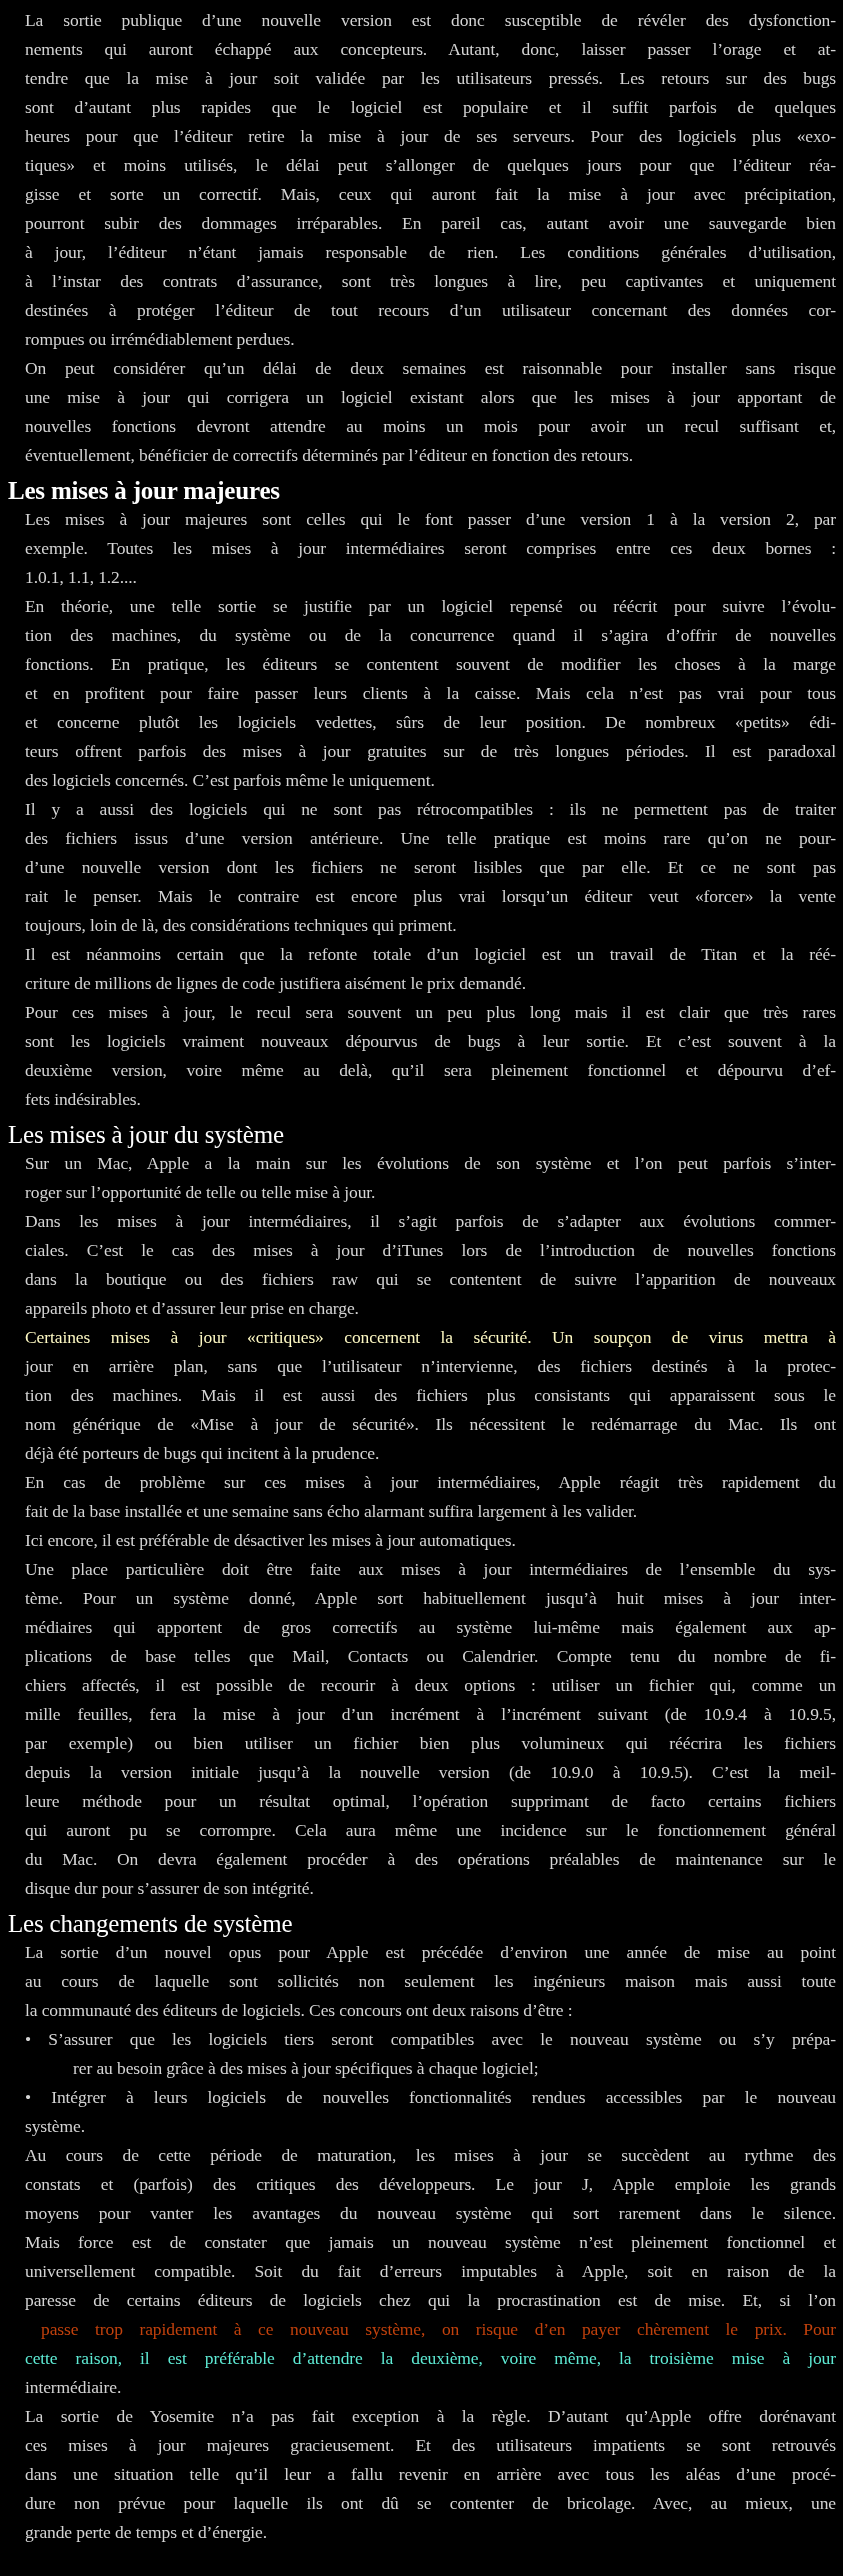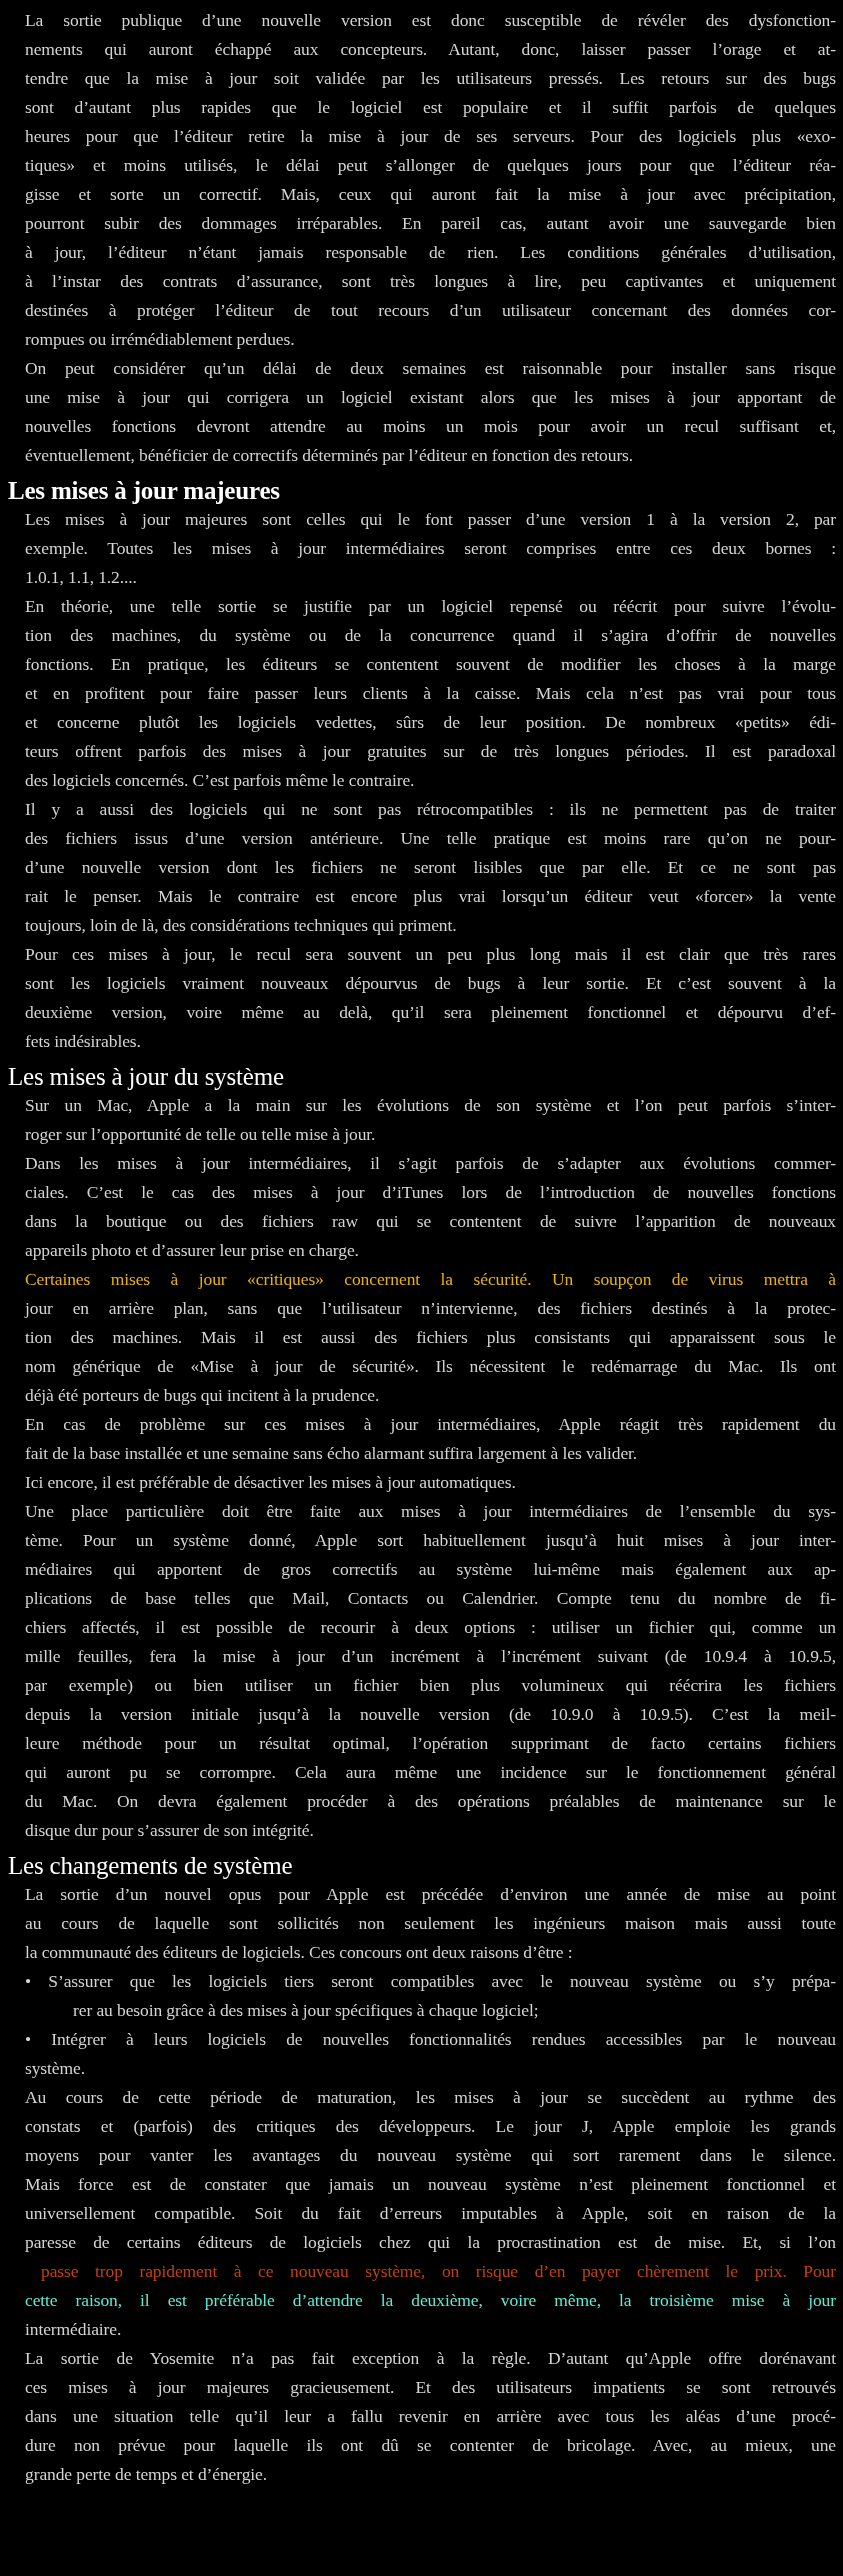--- a/index.html
+++ b/index.html
@@ -82,28 +82,32 @@
         <div class="line" style="color: rgb(212, 212, 212);">exemple. Toutes les mises à jour intermédiaires seront comprises entre ces deux bornes :</div>
         <div class="line last" style="color: rgb(212, 212, 212);">1.0.1, 1.1, 1.2....</div>
       </div>
       <div class="para">
         <div class="line" style="color: rgb(212, 212, 212);">En théorie, une telle sortie se justifie par un logiciel repensé ou réécrit pour suivre l’évolu-</div>
         <div class="line" style="color: rgb(212, 212, 212);">tion des machines, du système ou de la concurrence quand il s’agira d’offrir de nouvelles</div>
         <div class="line" style="color: rgb(212, 212, 212);">fonctions. En pratique, les éditeurs se contentent souvent de modifier les choses à la marge</div>
         <div class="line" style="color: rgb(212, 212, 212);">et en profitent pour faire passer leurs clients à la caisse. Mais cela n’est pas vrai pour tous</div>
         <div class="line" style="color: rgb(212, 212, 212);">et concerne plutôt les logiciels vedettes, sûrs de leur position. De nombreux «petits» édi-</div>
         <div class="line" style="color: rgb(212, 212, 212);">teurs offrent parfois des mises à jour gratuites sur de très longues périodes. Il est paradoxal</div>
-        <div class="line last" style="color: rgb(212, 212, 212);">des logiciels concernés. C’est parfois même le contraire.</div>
+        <div class="line last" style="color: rgb(212, 212, 212);">des logiciels concernés. C’est parfois même le uniquement.</div>
       </div>
       <div class="para">
         <div class="line" style="color: rgb(212, 212, 212);">Il y a aussi des logiciels qui ne sont pas rétrocompatibles : ils ne permettent pas de traiter</div>
         <div class="line" style="color: rgb(212, 212, 212);">des fichiers issus d’une version antérieure. Une telle pratique est moins rare qu’on ne pour-</div>
         <div class="line" style="color: rgb(212, 212, 212);">d’une nouvelle version dont les fichiers ne seront lisibles que par elle. Et ce ne sont pas</div>
         <div class="line" style="color: rgb(212, 212, 212);">rait le penser. Mais le contraire est encore plus vrai lorsqu’un éditeur veut «forcer» la vente</div>
         <div class="line last" style="color: rgb(212, 212, 212);">toujours, loin de là, des considérations techniques qui priment.</div>
+      </div>
+      <div class="para">
+        <div class="line" style="color: rgb(212, 212, 212);">Il est néanmoins certain que la refonte totale d’un logiciel est un travail de Titan et la réé-</div>
+        <div class="line last" style="color: rgb(212, 212, 212);">criture de millions de lignes de code justifiera aisément le prix demandé.</div>
       </div>
       <div class="para">
         <div class="line" style="color: rgb(212, 212, 212);">Pour ces mises à jour, le recul sera souvent un peu plus long mais il est clair que très rares</div>
         <div class="line" style="color: rgb(212, 212, 212);">sont les logiciels vraiment nouveaux dépourvus de bugs à leur sortie. Et c’est souvent à la</div>
         <div class="line" style="color: rgb(212, 212, 212);">deuxième version, voire même au delà, qu’il sera pleinement fonctionnel et dépourvu d’ef-</div>
         <div class="line last" style="color: rgb(212, 212, 212);">fets indésirables.</div>
       </div>
     </section>
     <section>
       <h2 class="section-heading" style="color: rgb(255, 255, 255);">Les mises à jour du système</h2>
@@ -111,21 +115,21 @@
         <div class="line" style="color: rgb(212, 212, 212);">Sur un Mac, Apple a la main sur les évolutions de son système et l’on peut parfois s’inter-</div>
         <div class="line last" style="color: rgb(212, 212, 212);">roger sur l’opportunité de telle ou telle mise à jour.</div>
       </div>
       <div class="para">
         <div class="line" style="color: rgb(212, 212, 212);">Dans les mises à jour intermédiaires, il s’agit parfois de s’adapter aux évolutions commer-</div>
         <div class="line" style="color: rgb(212, 212, 212);">ciales. C’est le cas des mises à jour d’iTunes lors de l’introduction de nouvelles fonctions</div>
         <div class="line" style="color: rgb(212, 212, 212);">dans la boutique ou des fichiers raw qui se contentent de suivre l’apparition de nouveaux</div>
         <div class="line last" style="color: rgb(212, 212, 212);">appareils photo et d’assurer leur prise en charge.</div>
       </div>
       <div class="para">
-        <div class="line" style="color: #eab308;">Certaines mises à jour «critiques» concernent la sécurité. Un soupçon de virus mettra à</div>
+        <div class="line" style="color: #fef9c3;">Certaines mises à jour «critiques» concernent la sécurité. Un soupçon de virus mettra à</div>
         <div class="line" style="color: rgb(212, 212, 212);">jour en arrière plan, sans que l’utilisateur n’intervienne, des fichiers destinés à la protec-</div>
         <div class="line" style="color: rgb(212, 212, 212);">tion des machines. Mais il est aussi des fichiers plus consistants qui apparaissent sous le</div>
         <div class="line" style="color: rgb(212, 212, 212);">nom générique de «Mise à jour de sécurité». Ils nécessitent le redémarrage du Mac. Ils ont</div>
         <div class="line last" style="color: rgb(212, 212, 212);">déjà été porteurs de bugs qui incitent à la prudence.</div>
       </div>
       <div class="para">
         <div class="line" style="color: rgb(212, 212, 212);">En cas de problème sur ces mises à jour intermédiaires, Apple réagit très rapidement du</div>
         <div class="line last" style="color: rgb(212, 212, 212);">fait de la base installée et une semaine sans écho alarmant suffira largement à les valider.</div>
       </div>
       <div class="para">

